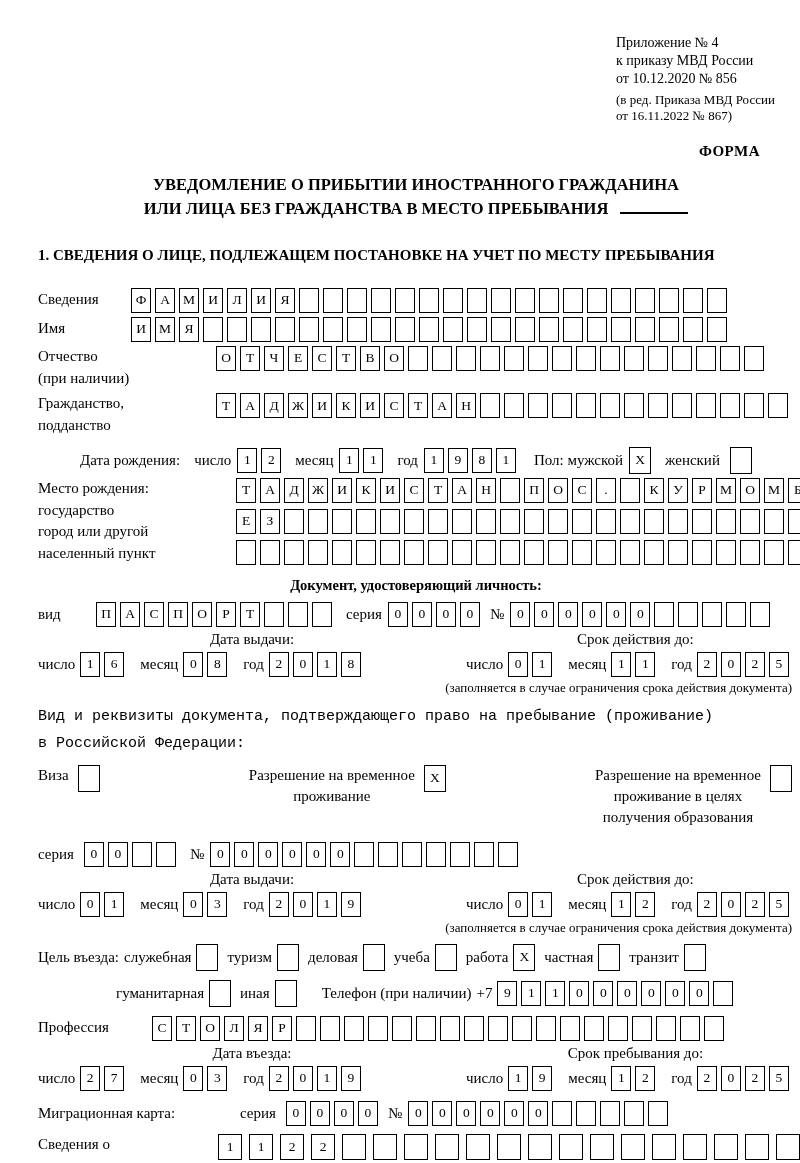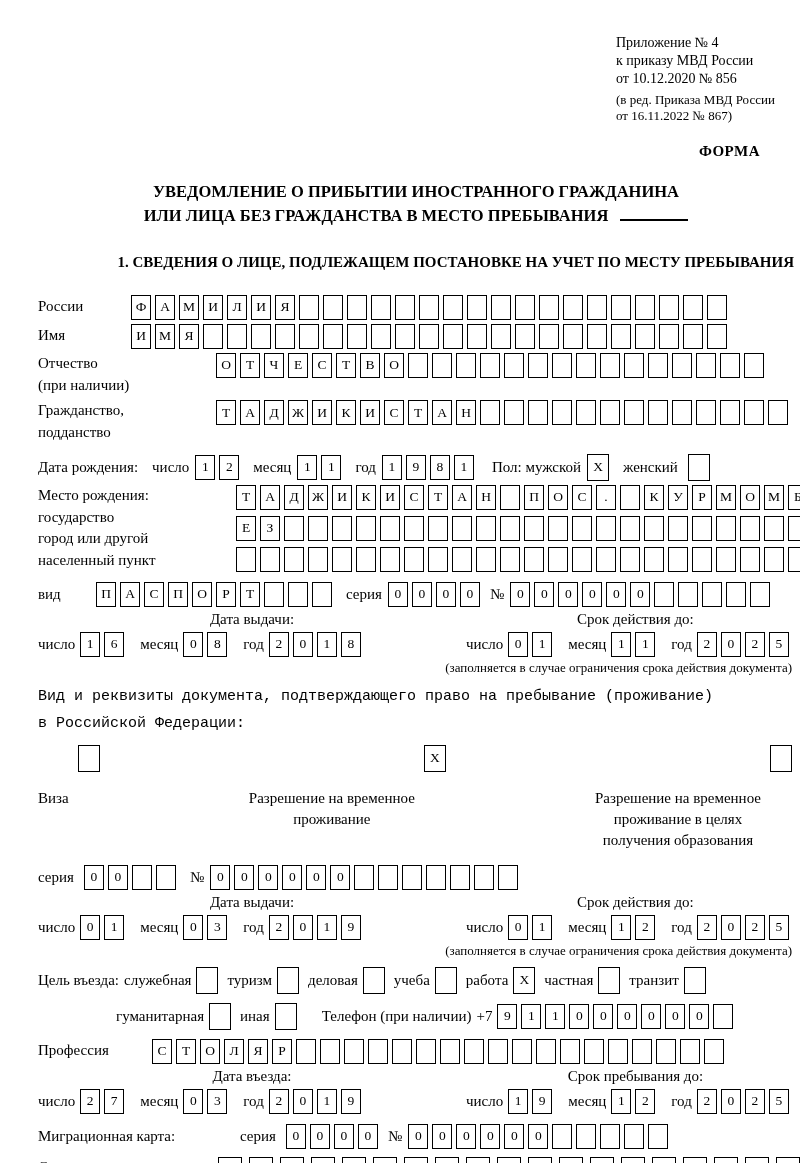--- a/index.html
+++ b/index.html
@@ -10,24 +10,24 @@
     color:#000; font-size:15px;
   }
   .page { width:800px; height:1163px; padding:34px 6px 28px 38px; position:relative; }
 
   .hdr { margin-left:578px; line-height:1.28; font-size:14px; }
   .hdr .small { font-size:13px; }
   .hdr .gap { height:4px; }
 
   .forma { text-align:right; padding-right:34px; font-weight:bold; font-size:15px; margin-top:18px; letter-spacing:0.5px; }
 
-  .title { text-align:center; font-weight:bold; font-size:16.5px; line-height:1.45; margin-top:20px; }
+  .title { text-align:center; font-weight:bold; font-size:16.5px; line-height:1.45; margin-top:13px; }
   .uline { display:inline-block; width:68px; border-bottom:2px solid #000; margin-left:12px; vertical-align:baseline; }
 
-  .sec-heading { text-align:right; font-weight:bold; font-size:15px; margin-top:26px; margin-bottom:24px; }
+  .sec-heading { text-align:left; font-weight:bold; font-size:15px; margin-top:26px; margin-bottom:24px; }
 
   .boxes { display:inline-flex; flex-wrap:nowrap; }
   .cbox {
     width:20px; height:25px; border:1.5px solid #000; background:#fff;
     display:inline-flex; align-items:center; justify-content:center;
     font-size:13.5px; margin-right:4px; flex:none;
   }
   .wideboxes .cbox { width:24px; height:26px; margin-right:7px; }
   .check .cbox { width:22px; height:27px; margin-right:0; }
 
@@ -47,21 +47,21 @@
   .dg-title { text-align:center; font-size:15px; margin-bottom:4px; }
   .dg-row { display:flex; align-items:center; }
   .dg-row .lbl { margin-right:5px; }
   .dg-row .boxes { margin-right:12px; }
   .note { text-align:right; font-size:13px; margin:3px 0 8px 0; padding-right:2px; }
 
   .intro { font-size:15px; line-height:1.7; margin-top:2px;font-family:Liberation Mono, monospace; }
 
   .permits { display:flex; align-items:flex-start; justify-content:space-between; margin:8px 2px 14px 0; }
   .permit { display:flex; align-items:flex-start; }
-  .permit .plabel { text-align:center; line-height:1.4; margin-right:9px;margin-top:43px; }
+  .permit .plabel { text-align:center; line-height:1.4; margin-right:9px; }
   .permit .check { margin-top:0; }
 
   .purpose-row { display:flex; align-items:center; margin-bottom:9px; }
   .purpose-row .lbl { margin-right:5px; }
   .purpose-row .check { margin-right:9px; }
   .indent78 { margin-left:78px;text-align:center; }
 </style>
 </head>
 <body>
 
@@ -79,21 +79,21 @@
   <div class="forma">ФОРМА</div>
 
   <div class="title">
     <div>УВЕДОМЛЕНИЕ О ПРИБЫТИИ ИНОСТРАННОГО ГРАЖДАНИНА</div>
     <div><span>ИЛИ ЛИЦА БЕЗ ГРАЖДАНСТВА В МЕСТО ПРЕБЫВАНИЯ</span><span class="uline"></span></div>
   </div>
 
   <div class="sec-heading">1. СВЕДЕНИЯ О ЛИЦЕ, ПОДЛЕЖАЩЕМ ПОСТАНОВКЕ НА УЧЕТ ПО МЕСТУ ПРЕБЫВАНИЯ</div>
 
   <div class="row">
-    <span class="lbl lblcol w92">России</span>
+    <span class="lbl lblcol w92">Сведения</span>
     <span class="boxes">
         <span class="cbox">Ф</span>
         <span class="cbox">А</span>
         <span class="cbox">М</span>
         <span class="cbox">И</span>
         <span class="cbox">Л</span>
         <span class="cbox">И</span>
         <span class="cbox">Я</span>
         <span class="cbox"></span>
         <span class="cbox"></span>
@@ -205,21 +205,21 @@
         <span class="cbox"></span>
         <span class="cbox"></span>
         <span class="cbox"></span>
         <span class="cbox"></span>
         <span class="cbox"></span>
         <span class="cbox"></span>
         <span class="cbox"></span>
       </span>
   </div>
 
-  <div class="row" style="margin-top:10px;">
+  <div class="row" style="margin-top:10px;justify-content:center;">
     <span class="lbl mr14">Дата рождения:</span>
     <span class="lbl mr6">число</span>
     <span class="boxes mr10">
         <span class="cbox">1</span>
         <span class="cbox">2</span>
       </span>
     <span class="lbl mr6">месяц</span>
     <span class="boxes mr10">
         <span class="cbox">1</span>
         <span class="cbox">1</span>
@@ -323,20 +323,21 @@
           <span class="cbox"></span>
           <span class="cbox"></span>
           <span class="cbox"></span>
           <span class="cbox"></span>
           <span class="cbox"></span>
           <span class="cbox"></span>
         </div>
     </span>
   </div>
 
+  <div class="doc-heading">Документ, удостоверяющий личность:</div>
 
   <div class="row">
     <span class="lbl" style="width:58px;">вид</span>
     <span class="boxes mr10">
         <span class="cbox">П</span>
         <span class="cbox">А</span>
         <span class="cbox">С</span>
         <span class="cbox">П</span>
         <span class="cbox">О</span>
         <span class="cbox">Р</span>

